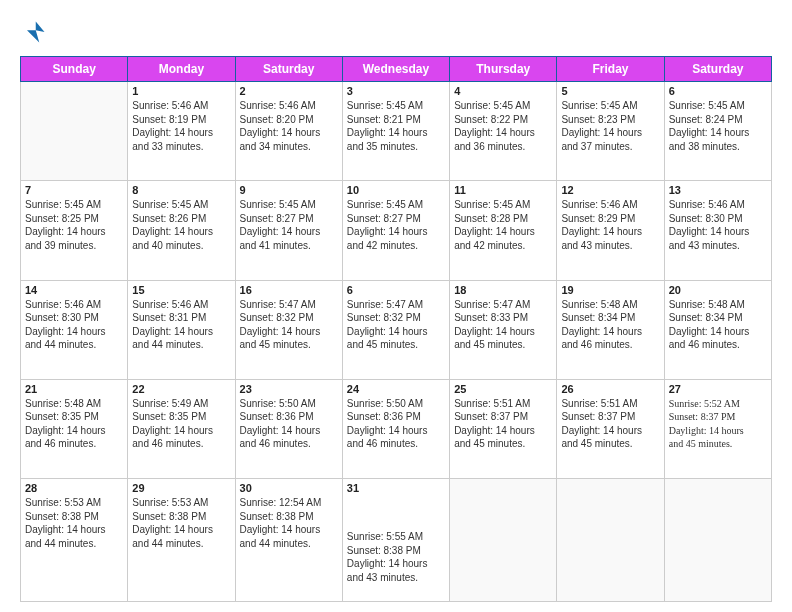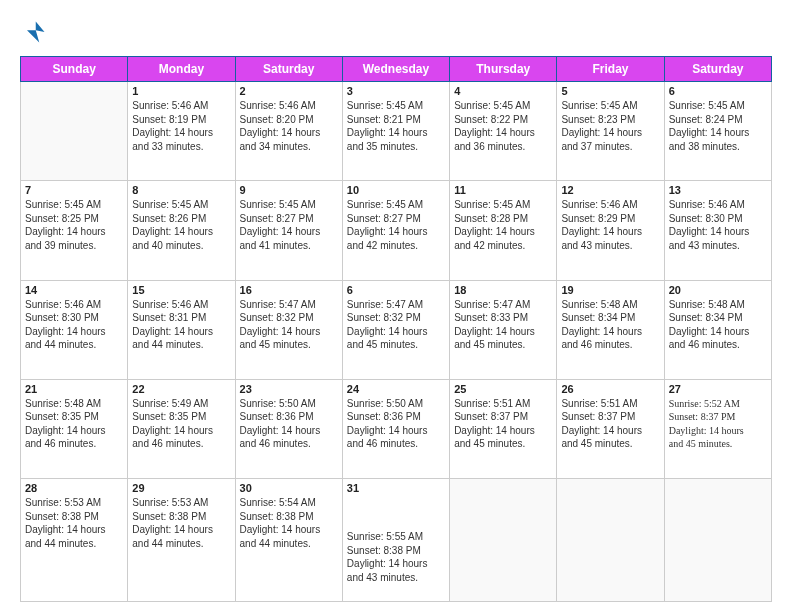--- a/index.html
+++ b/index.html
@@ -335,21 +335,21 @@
           </td>
           <td>
             <span class="day-num">29</span>
             <div class="day-info" style="white-space: pre-line;">Sunrise: 5:53 AM
 Sunset: 8:38 PM
 Daylight: 14 hours
 and 44 minutes.</div>
           </td>
           <td>
             <span class="day-num">30</span>
-            <div class="day-info" style="white-space: pre-line;">Sunrise: 5:54 AM
+            <div class="day-info" style="white-space: pre-line;">Sunrise: 12:54 AM
 Sunset: 8:38 PM
 Daylight: 14 hours
 and 44 minutes.</div>
           </td>
           <td>
             <span class="day-num">31</span>
             <div class="day-info" style="white-space: pre-line; margin-top: 36px;">Sunrise: 5:55 AM
 Sunset: 8:38 PM
 Daylight: 14 hours
 and 43 minutes.</div>

